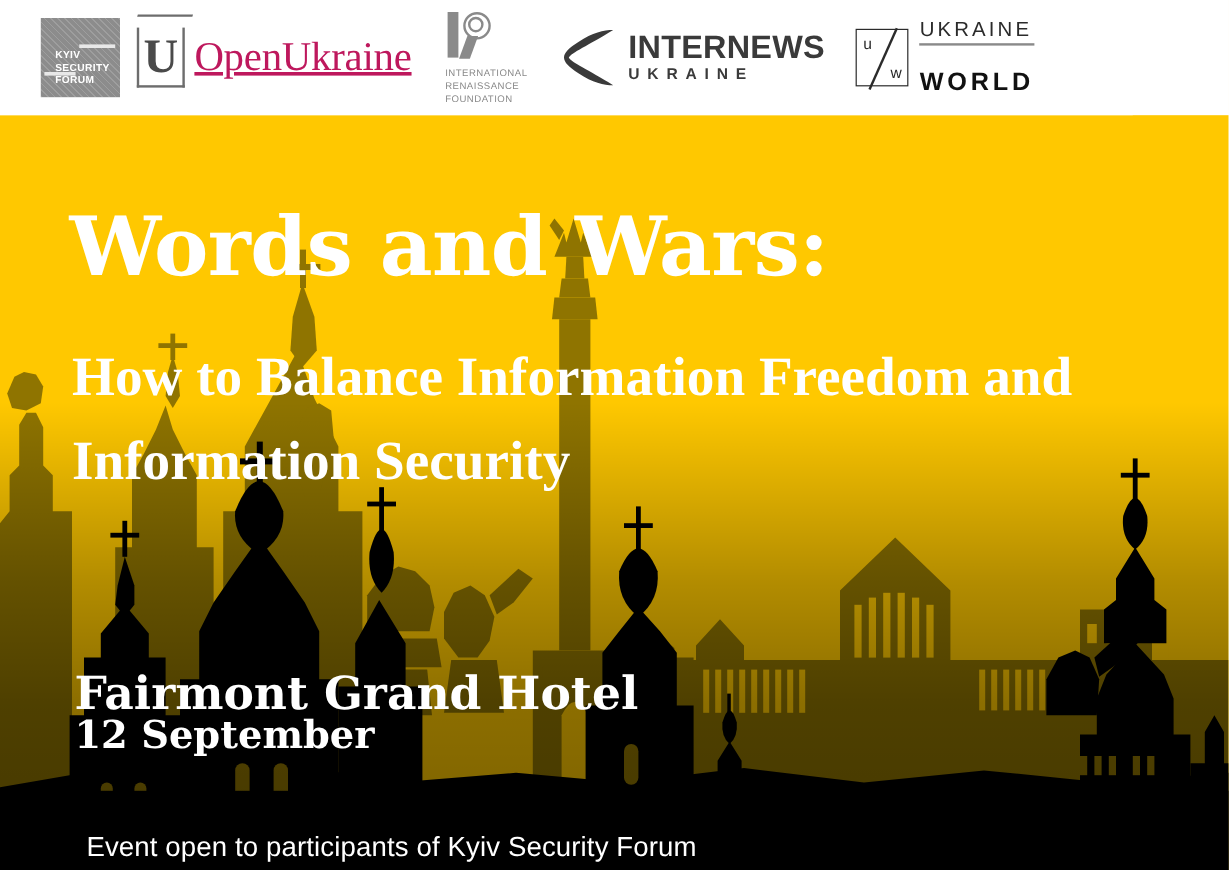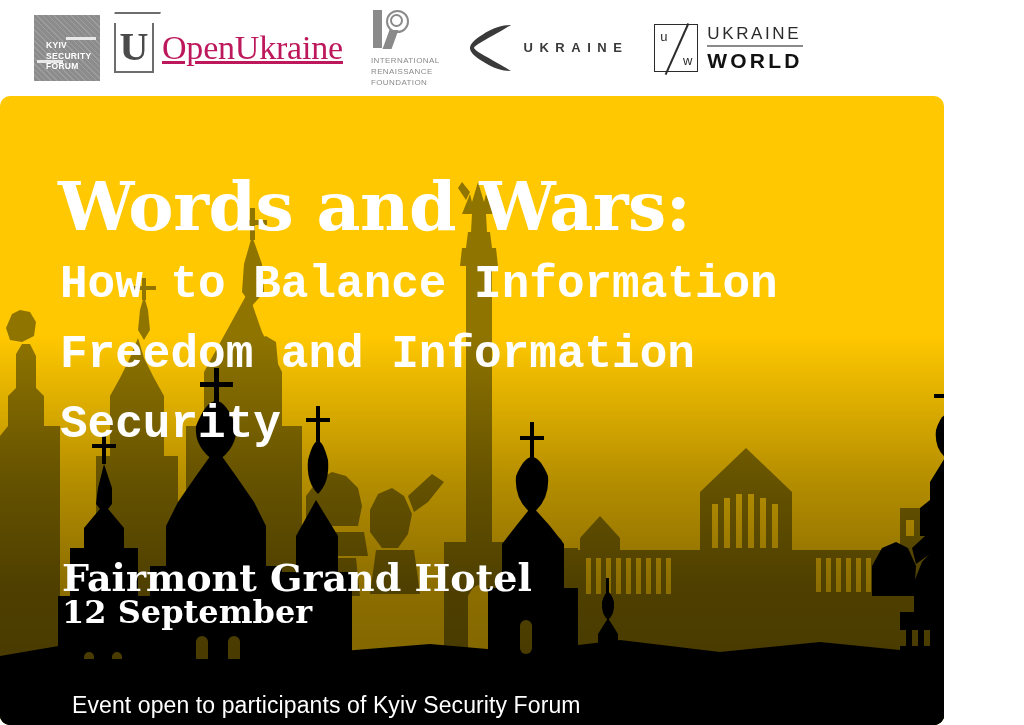--- a/index.html
+++ b/index.html
@@ -209,32 +209,31 @@
     line-height: 20px;
     border-bottom: 2.5px solid #8a8a8a;
     padding-bottom: 1px;
   }
   .uw-words .l2 {
     font-size: 21px;
     font-weight: bold;
     color: #111111;
     letter-spacing: 3.2px;
     line-height: 25px;
-    padding-top: 1px;
+    padding-top: 18px;
   }
 
   
   .canvas {
     position: absolute;
     left: 0; top: 96px;
-    width: 944px;
+    width: 1024px;
     height: 629px;
     background: #ffc800;
     overflow: hidden;
-    border-radius: 10px;
   }
   .skyline-svg, .shade {
     position: absolute;
     left: 0; top: 0;
     width: 1024px;
     height: 629px;
   }
   .shade {
     background: linear-gradient(to bottom,
       rgba(0,0,0,0) 0%,
@@ -267,22 +266,22 @@
     font-family: "DejaVu Serif", "Liberation Serif", serif;
     font-weight: bold;
     font-size: 68px;
     line-height: 76px;
     color: #ffffff;
     letter-spacing: -0.5px;
     white-space: nowrap;
   }
   .subtitle {
     position: absolute;
-    left: 60px; top: 154px;
-    font-family: Liberation Mono, monospace;
+    left: 60px; top: 183px;
+    font-family: Liberation Serif, serif;
     font-weight: bold;
     font-size: 46px;
     line-height: 70px;
     color: #ffffff;
     width: 880px;
   }
   .venue {
     position: absolute;
     left: 62px; top: 460px;
     font-family: "DejaVu Serif", "Liberation Serif", serif;
@@ -360,20 +359,21 @@
       </div>
     </div>
 
     <div class="logo inw">
       <div class="inw-mark">
         <svg width="44" height="52" viewBox="0 0 44 52" aria-hidden="true">
           <path d="M41 3 C20 16, 6 22, 4 26 C6 30, 20 36, 41 49 C33 49, 24 47, 12 39 C4 34, 0 30, 0 26 C0 22, 4 18, 12 13 C24 5, 33 3, 41 3 Z" fill="#3a3a3a"></path>
         </svg>
       </div>
       <div class="inw-words">
+        <div class="l1">INTERNEWS</div>
         <div class="l2">UKRAINE</div>
       </div>
     </div>
 
     <div class="logo uw">
       <div class="uw-box">
         <div class="slash"></div>
         <div class="u">u</div>
         <div class="w">w</div>
       </div>

